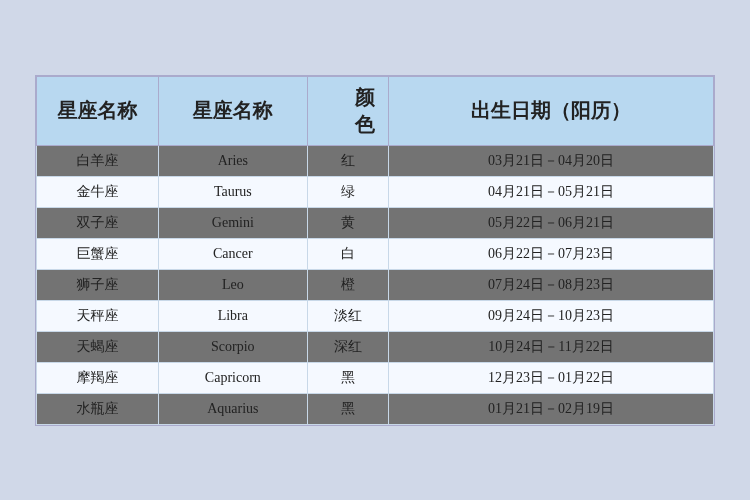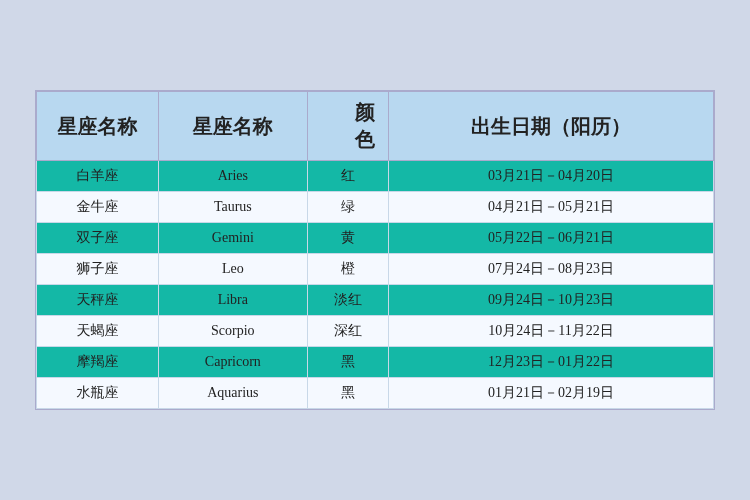--- a/index.html
+++ b/index.html
@@ -27,21 +27,21 @@
     }
     thead th {
       border: 1px solid #aac;
       padding: 7px 10px;
       text-align: center;
       font-weight: bold;
       color: #222;
       font-size: 20px;
     }
     tbody tr {
-      background: #14b8a6;
+      background: #737373;
     }
     tbody tr:nth-child(even) {
       background: #f5f9ff;
     }
     tbody td {
       border: 1px solid #c8d8e8;
       padding: 6px 10px;
       text-align: center;
       color: #222;
       font-size: 14px;
@@ -77,20 +77,26 @@
           <td>绿</td>
           <td>04月21日－05月21日</td>
         </tr>
         <tr>
           <td>双子座</td>
           <td>Gemini</td>
           <td>黄</td>
           <td>05月22日－06月21日</td>
         </tr>
         <tr>
+          <td>巨蟹座</td>
+          <td>Cancer</td>
+          <td>白</td>
+          <td>06月22日－07月23日</td>
+        </tr>
+        <tr>
           <td>狮子座</td>
           <td>Leo</td>
           <td>橙</td>
           <td>07月24日－08月23日</td>
         </tr>
         <tr>
           <td>天秤座</td>
           <td>Libra</td>
           <td>淡红</td>
           <td>09月24日－10月23日</td>

